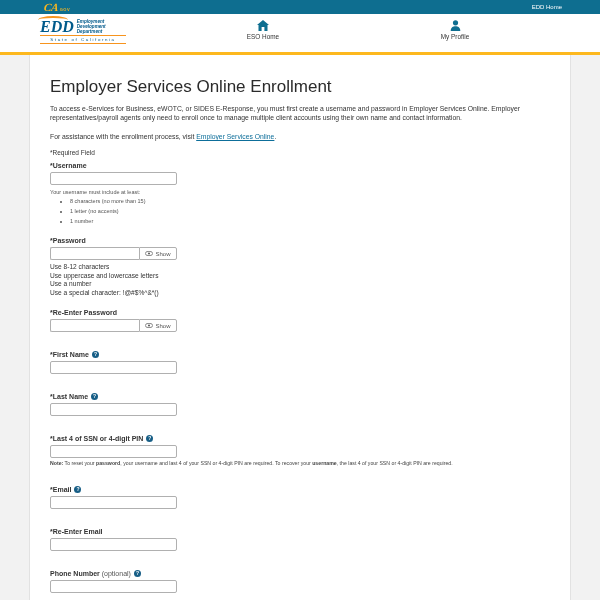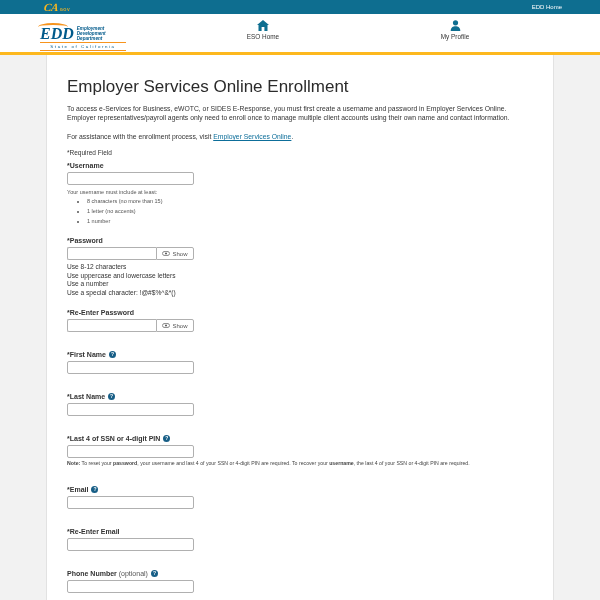--- a/index.html
+++ b/index.html
@@ -10,38 +10,38 @@
   .utility-bar { height:14px; background:#0e6e90; display:flex; align-items:center;
     justify-content:space-between; padding:0 38px 0 44px; }
   .ca-logo { display:flex; align-items:flex-end; gap:1px; cursor:pointer; }
   .ca-logo .ca-script { font-family:"Liberation Serif", serif; font-style:italic; font-weight:bold;
     color:#fdb81e; font-size:11px; line-height:10px; transform:skewX(-8deg); }
   .ca-logo .ca-gov { color:#fdb81e; font-size:4px; font-weight:bold; letter-spacing:.5px; }
   .utility-link { color:#ffffff; font-size:6px; cursor:pointer; }
 
   
   .site-header { position:relative; height:38px; background:#ffffff; }
-  .edd-logo { position:absolute; left:40px; top:12px; width:86px; cursor:pointer; }
+  .edd-logo { position:absolute; left:40px; top:5px; width:86px; cursor:pointer; }
   .edd-top { display:flex; align-items:flex-end; gap:3px; }
   .edd-acronym { font-family:"Liberation Serif", serif; font-style:italic; font-weight:bold;
     color:#005a8b; font-size:16px; line-height:15px; position:relative; }
   .edd-acronym:before { content:""; position:absolute; left:-2px; top:-3px; width:30px; height:6px;
     border-top:2px solid #f7941d; border-radius:50%; }
   .edd-words { color:#005a8b; font-size:4.6px; font-weight:bold; font-style:italic; line-height:5px; }
   .edd-tagline { margin-top:1px; border-top:1px solid #f7941d; border-bottom:1px solid #f7941d;
     color:#005a8b; font-size:4.4px; letter-spacing:1.6px; text-align:center; padding:1px 0; }
   .nav-item { position:absolute; top:6px; width:80px; display:flex; flex-direction:column;
     align-items:center; gap:2px; cursor:pointer; }
   .nav-item svg { display:block; }
   .nav-label { font-size:6.4px; color:#333; }
   .nav-eso { left:223px; } .nav-profile { left:415px; }
   .gold-rule { height:3px; background:#fdb81e; }
 
   
-  .card { background:#ffffff; margin:0 46px; min-height:545px;
+  .card { background:#ffffff; margin:0 29px; min-height:545px;
     border-left:1px solid #e2e2e2; border-right:1px solid #e2e2e2; padding:22px 20px 2px 20px; }
   h1.page-title { font-size:17px; font-weight:400; color:#2b2b2b; line-height:19px; margin-bottom:8px; }
   .intro { font-size:6.8px; line-height:9px; color:#333; margin-bottom:10px; }
   .assist { font-size:6.8px; line-height:9px; margin-bottom:8px; }
   .link { color:#0d6e9a; text-decoration:underline; cursor:pointer; }
   .required-note { font-size:6.5px; margin-bottom:6px; }
 
   .group { margin-bottom:0; }
   .field-label { font-size:7px; font-weight:bold; color:#333; display:flex; align-items:center; gap:3px; }
   .req { color:#333; }

